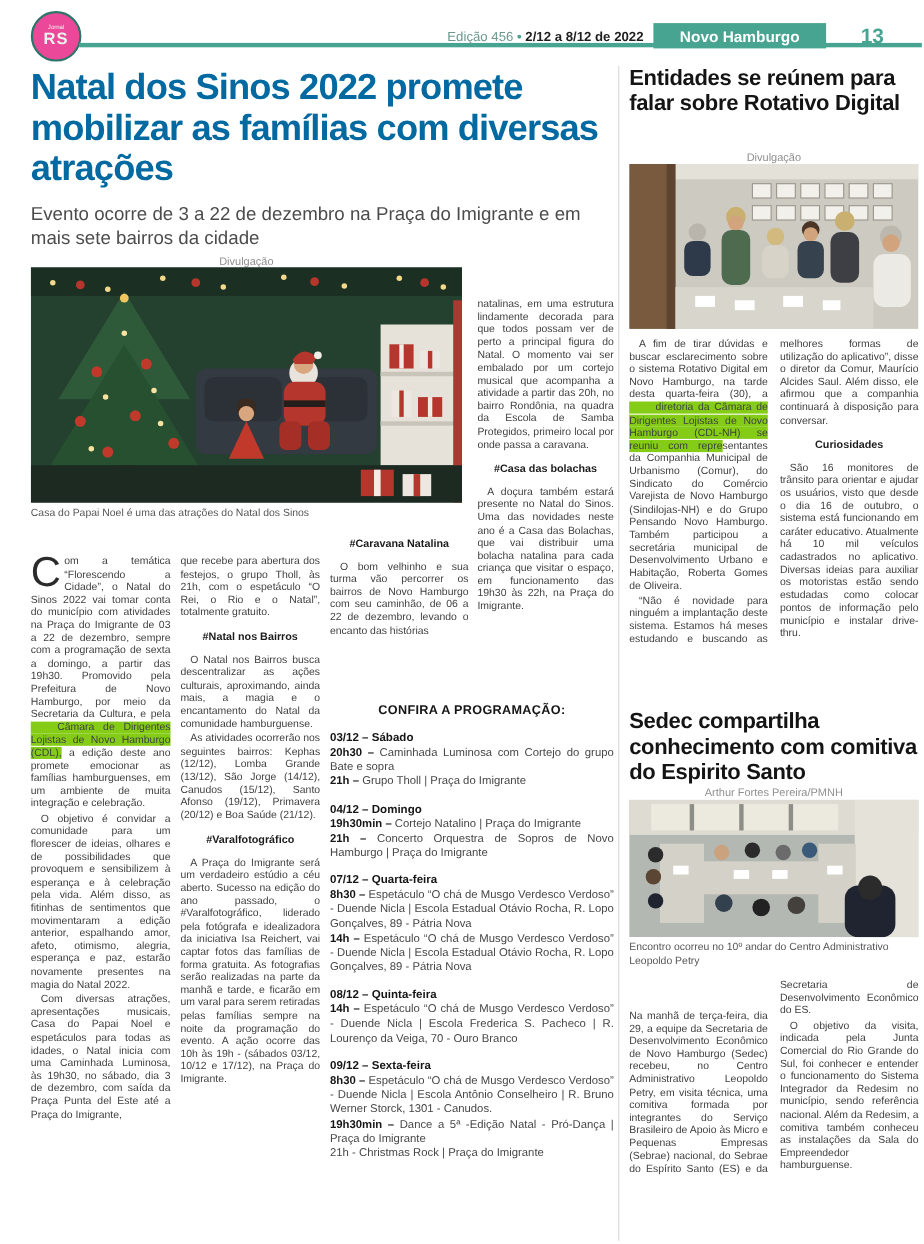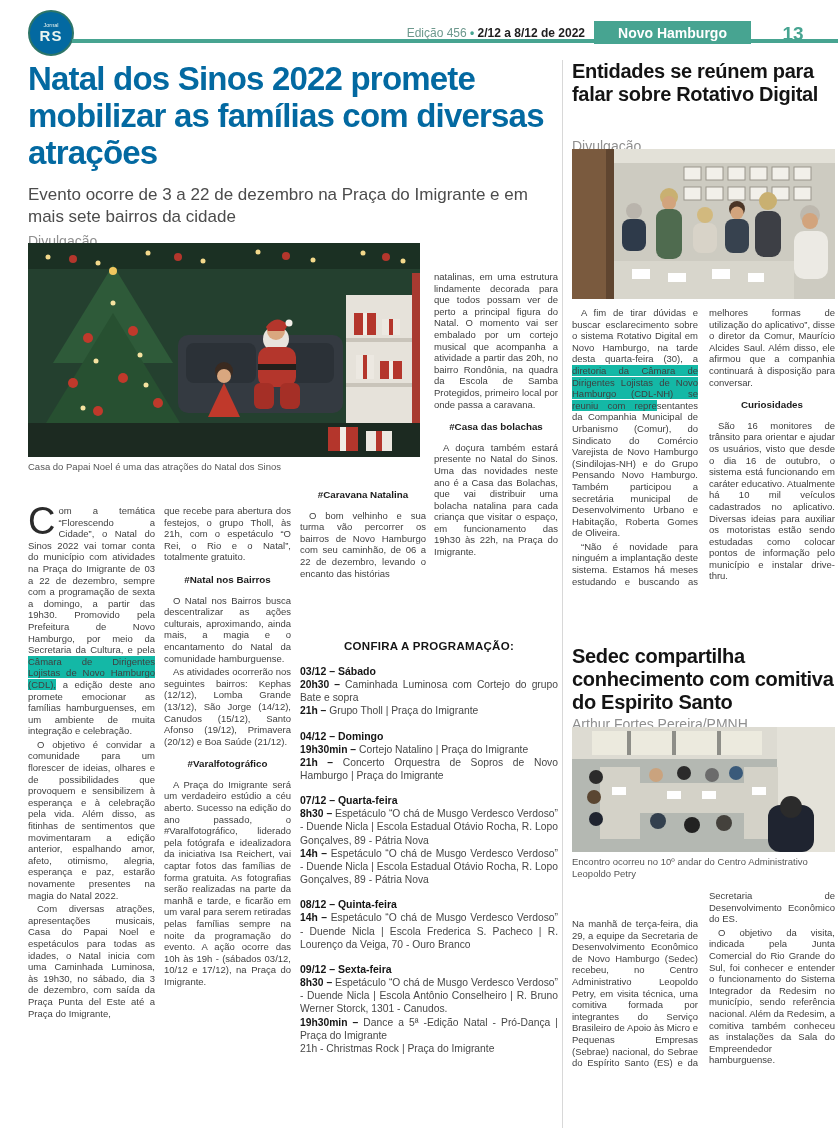--- a/index.html
+++ b/index.html
@@ -1,53 +1,53 @@
 <!DOCTYPE html>
 <html lang="pt"><head>
 <meta charset="utf-8">
 <style>
   html,body{margin:0;padding:0;background:#fff;}
   #page{position:relative;width:840px;height:1131px;background:#fff;overflow:hidden;
         font-family:"Liberation Sans",sans-serif;color:#3f3f3f;}
   .abs{position:absolute;}
 
   
-  .logo{left:28px;top:10px;width:42px;height:42px;border-radius:50%;background:#0369a1;
+  .logo{left:28px;top:10px;width:42px;height:42px;border-radius:50%;background:#ec4899;
         border:2px solid #2d7568;color:#eaf4ef;display:flex;flex-direction:column;
         align-items:center;justify-content:center;line-height:1;}
   .logo .t{font-size:5.5px;}
   .logo .m{font-size:15px;font-weight:bold;letter-spacing:1px;}
   .hline{left:72px;top:39px;width:766px;height:4px;background:#47a491;}
   .edition{left:330px;top:26px;width:255px;text-align:right;font-size:12px;color:#6d988d;white-space:nowrap;}
   .edition b{color:#1e1e1e;}
   .edition .dot{color:#47a491;font-weight:bold;}
   .secbox{left:594px;top:21px;width:157px;height:23px;background:#47a491;color:#fff;
           font-weight:bold;font-size:14px;display:flex;align-items:center;justify-content:center;}
   .pagenum{left:768px;top:23px;width:50px;text-align:center;color:#47a491;font-weight:bold;font-size:19px;}
 
   
   .headline{left:28px;top:60px;width:527px;font-size:33px;line-height:37px;font-weight:800;
             color:#0369a1;letter-spacing:-0.8px;}
   .subtitle{left:28px;top:184px;width:528px;font-size:17px;line-height:22px;color:#4c4c4c;}
-  .credit{font-size:14px;color:#8f8f8f;text-align:left;}
+  .credit{font-size:10px;color:#8f8f8f;text-align:center;}
   .cr1{left:28px;top:233px;width:392px;}
   .ph1{left:28px;top:243px;width:392px;height:214px;}
   .cap{font-size:9.5px;line-height:12px;color:#565656;}
   .cap1{left:28px;top:461px;width:392px;}
 
   .bodycol{font-size:9.5px;line-height:11.6px;text-align:justify;hyphens:auto;}
   .bodycol p{margin:0 0 2px 0;text-indent:9px;}
   .bodycol p.noind{text-indent:0;margin-top:28px;}
   .colA{left:28px;top:477px;width:127px;}
   .colB{left:164px;top:477px;width:127px;}
   .colC{left:300px;top:489px;width:126px;}
   .colD{left:434px;top:243px;width:124px;}
   .tagh{font-weight:bold;text-align:center;font-size:9.8px;color:#1c1c1c;margin:11px 0 9px 0;}
   .drop{float:left;font-size:38px;line-height:30px;padding:1px 3px 0 0;color:#2b2b2b;}
-  .hl{background:#14b8a6;}
+  .hl{background:#84cc16;padding-left:24px;}
 
   
   .sched{left:300px;top:640px;width:258px;}
   .sch-title{font-weight:bold;font-size:11.5px;text-align:center;color:#151515;
              letter-spacing:.3px;margin:0 0 13px 0;}
   .sch-day{margin-bottom:12px;}
   .sch-date{font-weight:bold;font-size:10.5px;color:#151515;margin:0 0 1px 0;}
   .sch-item{font-size:10.3px;line-height:13.2px;color:#474747;text-align:justify;margin:0;}
   .sch-time{font-weight:bold;color:#151515;}
   .sch-time.plain{font-weight:normal;color:#474747;}

